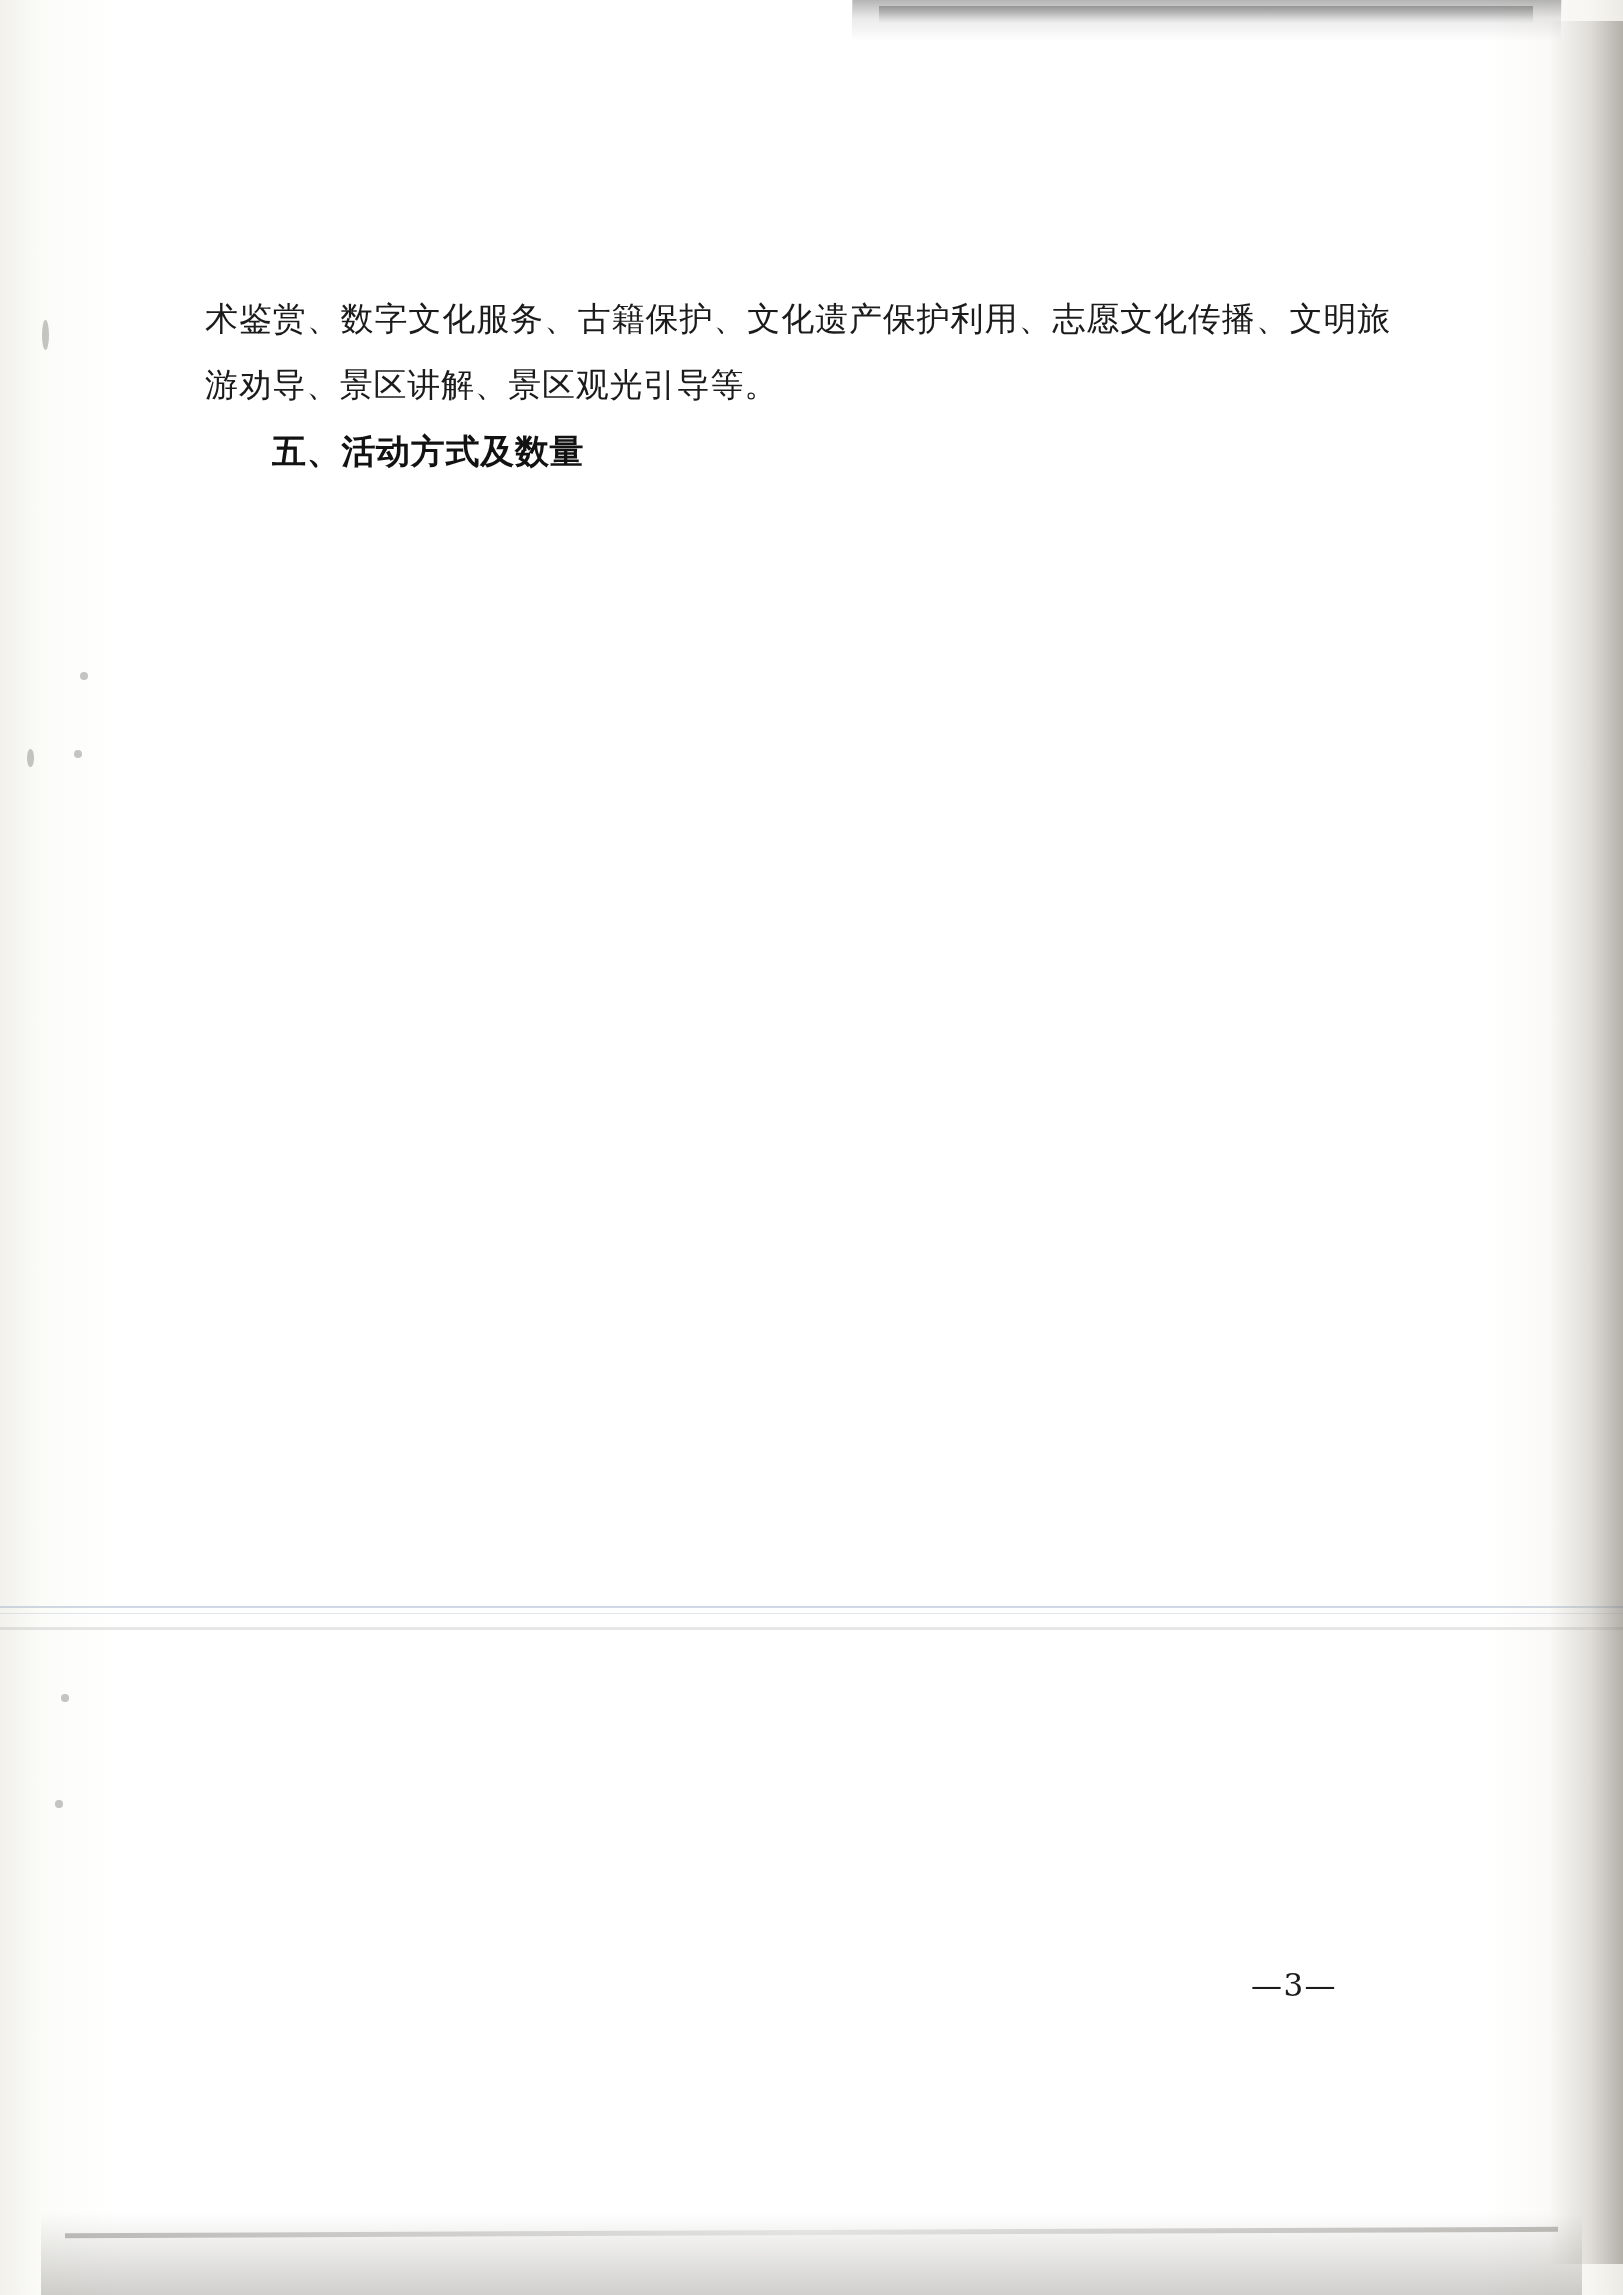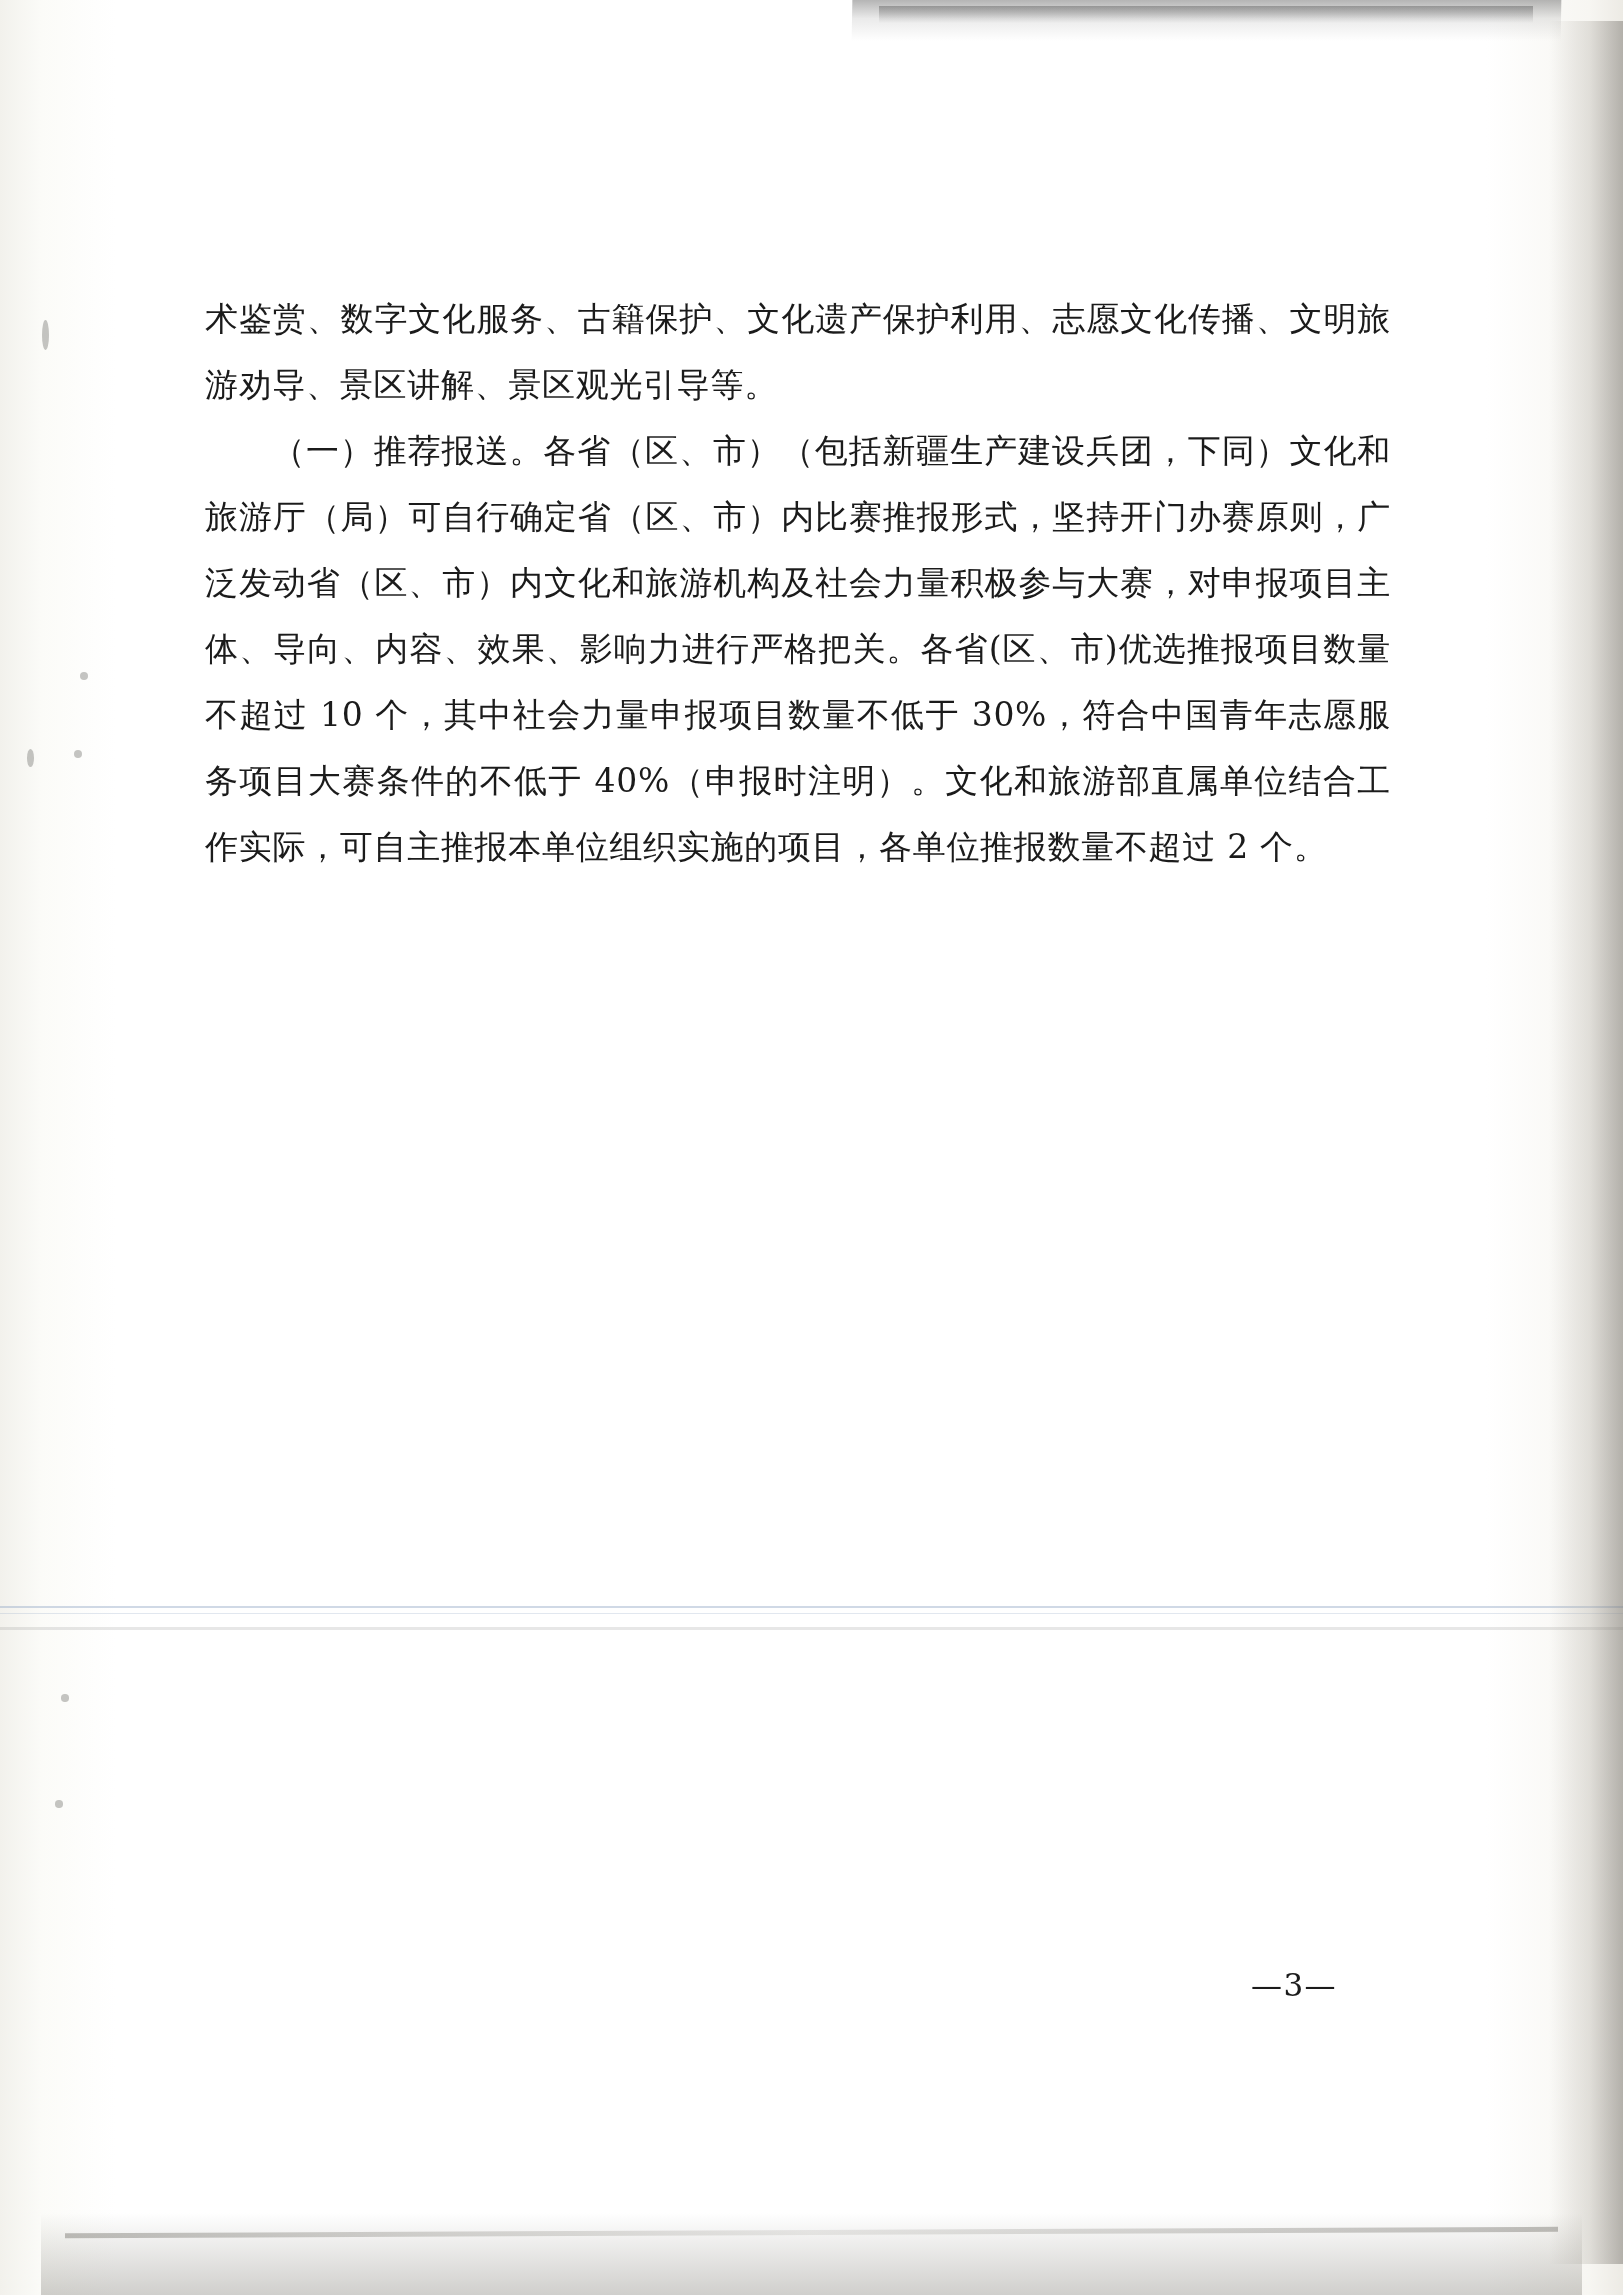--- a/index.html
+++ b/index.html
@@ -146,21 +146,21 @@
     <div class="mark" style="left:42px; top:320px; width:6.8px; height:30px;"></div>
     <div class="mark" style="left:80px; top:672px; width:8.2px; height:8.2px;"></div>
     <div class="mark" style="left:27px; top:749px; width:6.8px; height:17.7px;"></div>
     <div class="mark" style="left:74px; top:750px; width:8.2px; height:8.2px;"></div>
     <div class="mark" style="left:61px; top:1694px; width:7.5px; height:7.5px;"></div>
     <div class="mark" style="left:55px; top:1800px; width:7.5px; height:7.5px;"></div>
   </div>
 
   <div class="content">
     <p>术鉴赏、数字文化服务、古籍保护、文化遗产保护利用、志愿文化传播、文明旅游劝导、景区讲解、景区观光引导等。</p>
-    <p class="indent">（一）推荐报送。各省（区、市）（包括新疆生产建设兵团，下同）文化和旅游厅（局）可自行确定省（区、市）内比赛推报形式，坚持开门办赛原则，广泛发动省（区、市）内文化和旅游机构及社会力量积极参与大赛，对申报项目主体、导向、内容、效果、影响力进行严格把关。各省(区、市)优选推报项目数量不超过 10 个，其中社会力量申报项目数量不低于 30%，符合中国青年志愿服务项目大赛条件的不低于 40%（申报时注明）。文化和旅游部直属单位结合工作实际，可自主推报本单位组织实施的项目，各单位推报数量不超过 2 个。</p>
+    <h2>五、活动方式及数量</h2>
   </div>
 
   <div class="page-number">—3—</div>
 
   <div class="seam seam-a"></div>
   <div class="seam seam-b"></div>
   <div class="seam seam-c"></div>
 
   <div class="scan-top-shadow"></div>
   <div class="scan-top-shadow2"></div>

